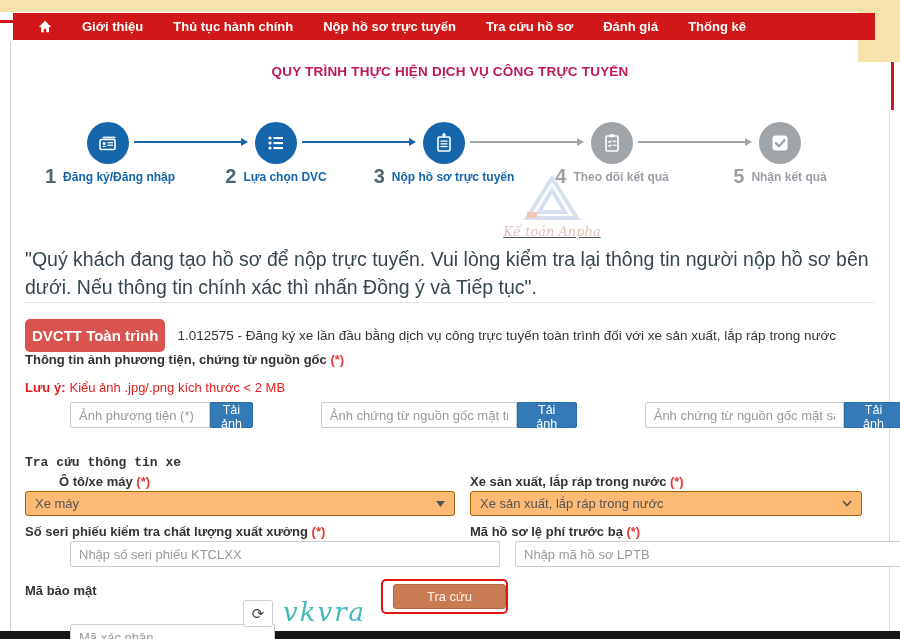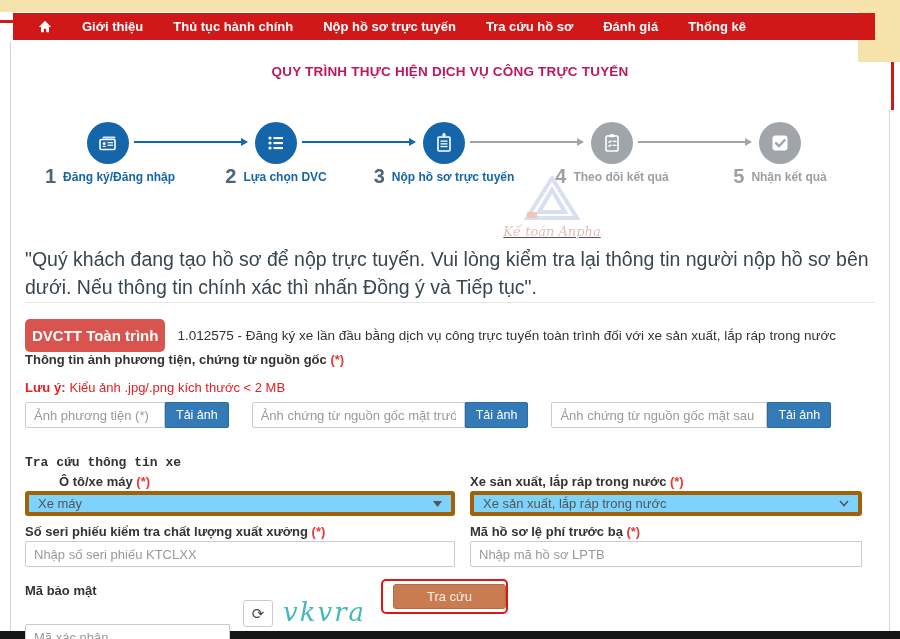--- a/index.html
+++ b/index.html
@@ -88,35 +88,35 @@
   .photo-header { position:absolute; left:25px; top:352px; }
   .note { position:absolute; left:25px; top:380px; font-size:13px; color:#e02020; }
   .note b { margin-right:4px; }
 
   
   .photo-row { position:absolute; left:25px; top:402px; display:flex; gap:0; }
   .photo-group { display:flex; }
   .photo-group + .photo-group { margin-left:23px; }
   input.txt-input {
     height:26px; border:1px solid #ccc; border-radius:2px 0 0 2px;
-    font-size:13px; padding:0 8px; color:#333; font-family:"Liberation Sans", sans-serif;
+    font-size:13px; padding:0 8px; color:#333; font-family:"Liberation Sans", sans-serif;margin-left:45px;
   }
   input.txt-input::placeholder { color:#999; opacity:1; }
   .upload-btn {
     height:26px; padding:0 10px; background:#337ab7; color:#fff; border:1px solid #2e6da4;
     border-radius:0 2px 2px 0; font-size:12.5px; cursor:pointer; font-family:"Liberation Sans", sans-serif;
   }
   .w1 { width:140px; } .w2 { width:213px; } .w3 { width:216px; }
 
   
   .lookup-header { position:absolute; left:25px; top:455px;font-family:Liberation Mono, monospace; }
   .lbl-row1-left  { position:absolute; left:25px;  top:474px;margin-left:34px; }
   .lbl-row1-right { position:absolute; left:470px; top:474px; }
   .select-box {
-    position:absolute; top:491px; height:25px; background:#7dd3fc; border:4px solid #a16207;
+    position:absolute; top:491px; height:25px; background:#fdba74; border:1px solid #a16207;
     border-radius:3px; display:flex; align-items:center; justify-content:space-between;
     padding:0 9px; font-size:13px; color:#555; cursor:pointer;
   }
   .select-left  { left:25px;  width:430px; }
   .select-right { left:470px; width:392px; }
   .lbl-row2-left  { position:absolute; left:25px;  top:524px; }
   .lbl-row2-right { position:absolute; left:470px; top:524px; }
   .input-seri { position:absolute; left:25px;  top:541px; width:430px; border-radius:2px; }
   .input-lptb { position:absolute; left:470px; top:541px; width:392px; border-radius:2px; }
 

